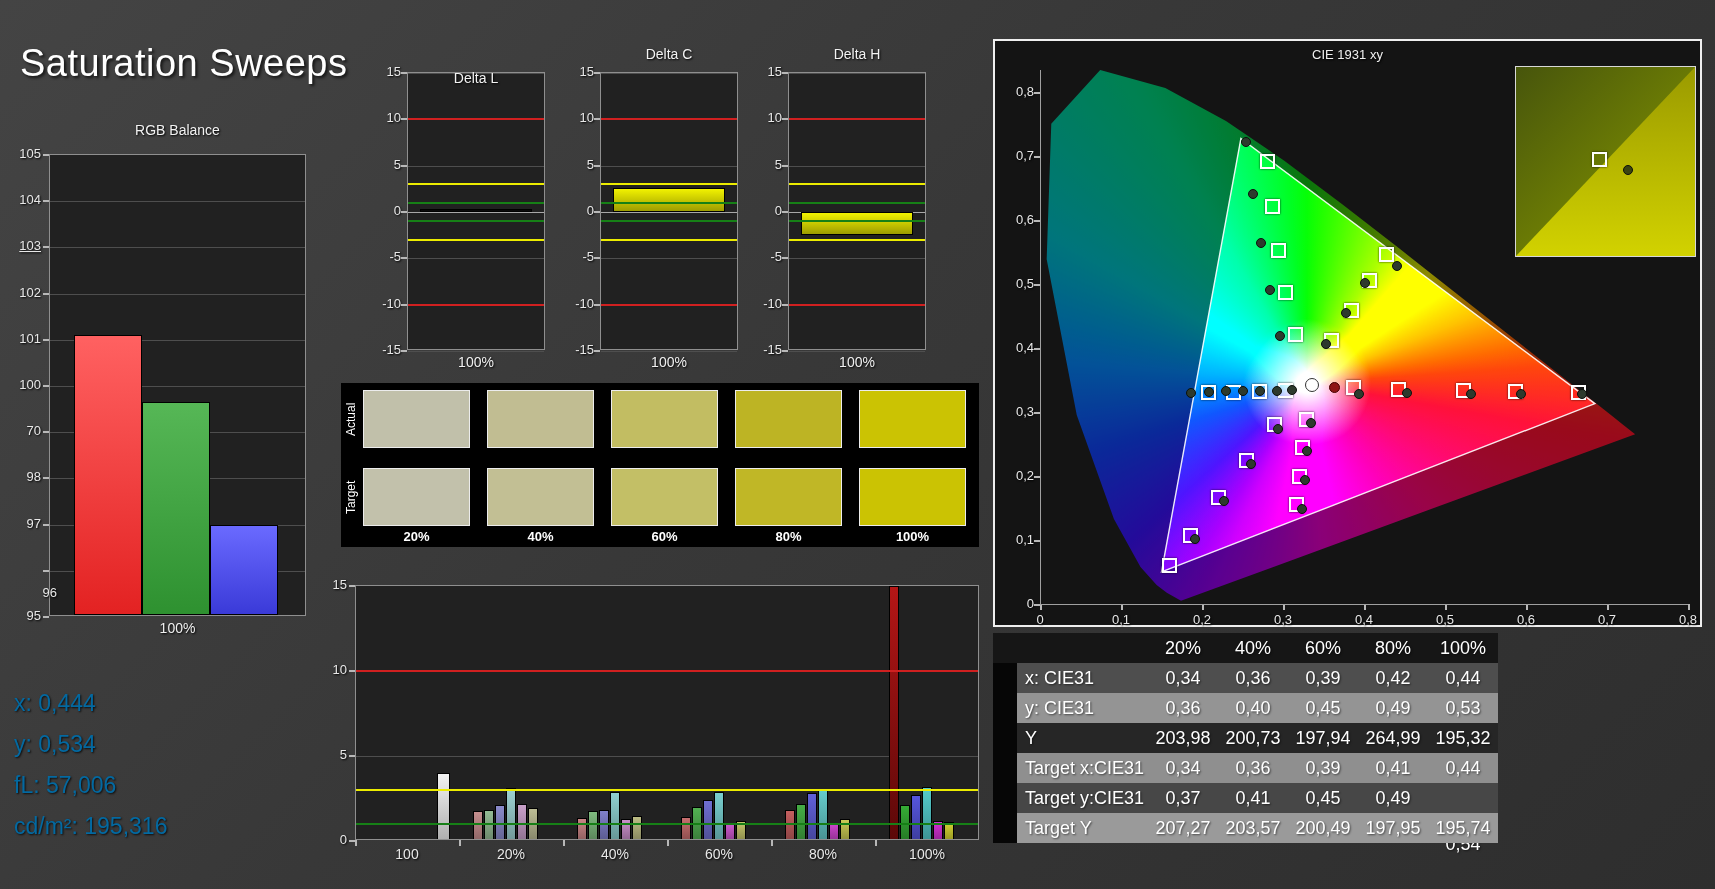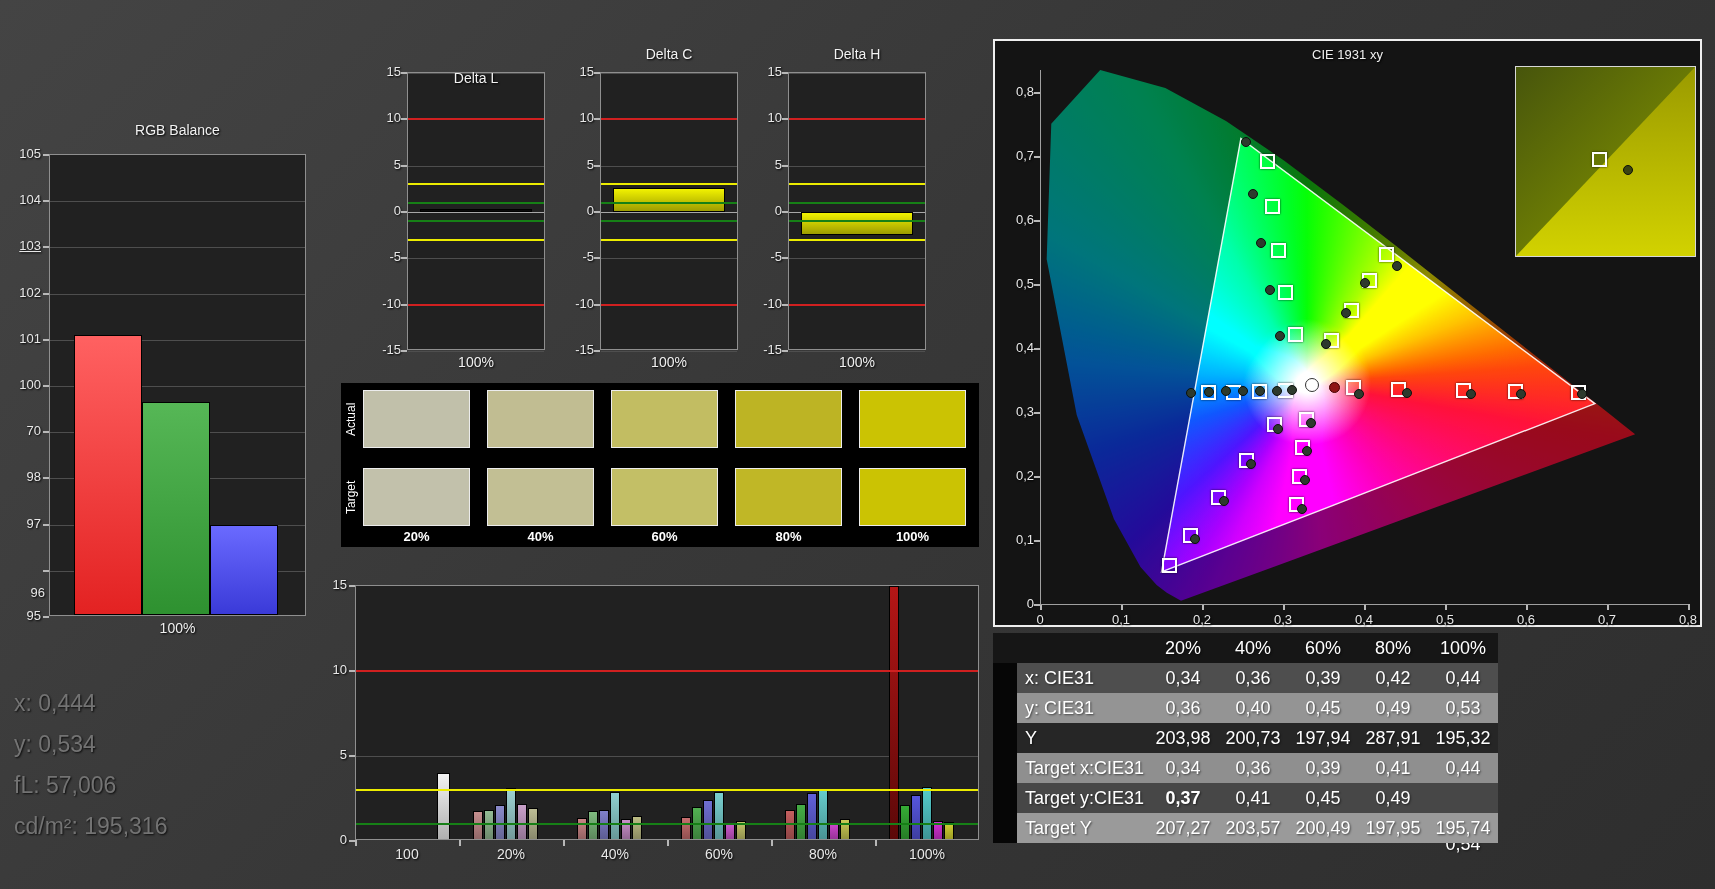--- a/index.html
+++ b/index.html
@@ -39,21 +39,21 @@
   .bar{position:absolute;box-sizing:border-box;border:1px solid #000;z-index:4;}
   .xlabel{
     position:absolute;color:#f0f0f0;font-size:14px;text-align:center;
     text-shadow:1px 1px 2px #000;
   }
   .reading-head{
     position:absolute;left:12px;top:645px;font-size:28px;color:#ffffff;
     text-shadow:2px 2px 3px rgba(0,0,0,.7);
   }
   .reading-line{
-    position:absolute;left:14px;font-size:23px;color:#737373;
+    position:absolute;left:14px;font-size:23px;color:#0369a1;
     text-shadow:1px 1px 2px rgba(0,0,0,.8);
   }
   .sw-panel{position:absolute;left:341px;top:383px;width:638px;height:164px;background:#000;}
   .sw-rowlab{
     position:absolute;color:#fff;font-size:12px;
     writing-mode:vertical-rl;transform:rotate(180deg);text-align:center;
   }
   .sw-cell{position:absolute;border:1px solid #ececec;box-sizing:border-box;}
   .sw-collab{position:absolute;color:#fff;font-size:13px;font-weight:bold;text-align:center;}
   .cie-panel{
@@ -98,20 +98,21 @@
   }
   .tbl-rowbg{position:absolute;height:30px;}
   .deltae-title{position:absolute;color:#f2f2f2;font-size:15px;text-align:center;text-shadow:1px 1px 2px #000;}
   svg{position:absolute;overflow:visible;}
 </style>
 </head>
 <body>
 
 <div class="stage">
 
+  <div class="page-title">Saturation Sweeps</div>
 
   <div class="chart-title" style="left:49px;top:122px;width:257px;">RGB Balance</div>
   <div class="plot" id="rgb-plot" style="left:49px;top:154px;width:257px;height:462px;">
       <div class="gline" style="top: 46.2px;"></div>
       <div class="gline" style="top: 92.4px;"></div>
       <div class="gline" style="top: 138.6px;"></div>
       <div class="gline" style="top: 184.8px;"></div>
       <div class="gline" style="top: 231px;"></div>
       <div class="gline" style="top: 277.2px;"></div>
       <div class="gline" style="top: 323.4px;"></div>
@@ -373,34 +374,34 @@
       <div class="tbl-cell" style="left: 1218px; top: 693px; width: 70px; text-align: center;">0,40</div>
       <div class="tbl-cell" style="left: 1288px; top: 693px; width: 70px; text-align: center;">0,45</div>
       <div class="tbl-cell" style="left: 1358px; top: 693px; width: 70px; text-align: center;">0,49</div>
       <div class="tbl-cell" style="left: 1428px; top: 693px; width: 70px; text-align: center;">0,53</div>
       <div class="tbl-rowbg" style="left: 993px; top: 723px; width: 24px; background: rgb(6, 6, 6);"></div>
       <div class="tbl-rowbg" style="left: 1017px; top: 723px; width: 481px; background: rgb(38, 38, 38);"></div>
       <div class="tbl-cell" style="left: 1025px; top: 723px; width: 123px;">Y</div>
       <div class="tbl-cell" style="left: 1148px; top: 723px; width: 70px; text-align: center;">203,98</div>
       <div class="tbl-cell" style="left: 1218px; top: 723px; width: 70px; text-align: center;">200,73</div>
       <div class="tbl-cell" style="left: 1288px; top: 723px; width: 70px; text-align: center;">197,94</div>
-      <div class="tbl-cell" style="left: 1358px; top: 723px; width: 70px; text-align: center;">287,91</div>
+      <div class="tbl-cell" style="left: 1358px; top: 723px; width: 70px; text-align: center;">264,99</div>
       <div class="tbl-cell" style="left: 1428px; top: 723px; width: 70px; text-align: center;">195,32</div>
       <div class="tbl-rowbg" style="left: 993px; top: 753px; width: 24px; background: rgb(6, 6, 6);"></div>
       <div class="tbl-rowbg" style="left: 1017px; top: 753px; width: 481px; background: rgb(143, 143, 143);"></div>
       <div class="tbl-cell" style="left: 1025px; top: 753px; width: 123px;">Target x:CIE31</div>
       <div class="tbl-cell" style="left: 1148px; top: 753px; width: 70px; text-align: center;">0,34</div>
       <div class="tbl-cell" style="left: 1218px; top: 753px; width: 70px; text-align: center;">0,36</div>
       <div class="tbl-cell" style="left: 1288px; top: 753px; width: 70px; text-align: center;">0,39</div>
       <div class="tbl-cell" style="left: 1358px; top: 753px; width: 70px; text-align: center;">0,41</div>
       <div class="tbl-cell" style="left: 1428px; top: 753px; width: 70px; text-align: center;">0,44</div>
       <div class="tbl-rowbg" style="left: 993px; top: 783px; width: 24px; background: rgb(6, 6, 6);"></div>
       <div class="tbl-rowbg" style="left: 1017px; top: 783px; width: 481px; background: rgb(71, 71, 71);"></div>
       <div class="tbl-cell" style="left: 1025px; top: 783px; width: 123px;">Target y:CIE31</div>
-      <div class="tbl-cell" style="left: 1148px; top: 783px; width: 70px; text-align: center; font-weight: bold;">0,37</div>
+      <div class="tbl-cell" style="left: 1148px; top: 783px; width: 70px; text-align: center;">0,37</div>
       <div class="tbl-cell" style="left: 1218px; top: 783px; width: 70px; text-align: center;">0,41</div>
       <div class="tbl-cell" style="left: 1288px; top: 783px; width: 70px; text-align: center;">0,45</div>
       <div class="tbl-cell" style="left: 1358px; top: 783px; width: 70px; text-align: center;">0,49</div>
       <div class="tbl-cell" style="left: 1428px; top: 829px; width: 70px; text-align: center;">0,54</div>
       <div class="tbl-rowbg" style="left: 993px; top: 813px; width: 24px; background: rgb(6, 6, 6);"></div>
       <div class="tbl-rowbg" style="left: 1017px; top: 813px; width: 481px; background: rgb(154, 154, 154);"></div>
       <div class="tbl-cell" style="left: 1025px; top: 813px; width: 123px;">Target Y</div>
       <div class="tbl-cell" style="left: 1148px; top: 813px; width: 70px; text-align: center;">207,27</div>
       <div class="tbl-cell" style="left: 1218px; top: 813px; width: 70px; text-align: center;">203,57</div>
       <div class="tbl-cell" style="left: 1288px; top: 813px; width: 70px; text-align: center;">200,49</div>
@@ -419,21 +420,21 @@
     <div class="tick right" style="left: 1px; top: 330.8px; width: 40px;">101</div>
     <div class="tickmark" style="left: 43px; top: 338.8px; width: 6px; height: 2px;"></div>
     <div class="tick right" style="left: 1px; top: 377px; width: 40px;">100</div>
     <div class="tickmark" style="left: 43px; top: 385px; width: 6px; height: 2px;"></div>
     <div class="tick right" style="left: 1px; top: 423.2px; width: 40px;">70</div>
     <div class="tickmark" style="left: 43px; top: 431.2px; width: 6px; height: 2px;"></div>
     <div class="tick right" style="left: 1px; top: 469.4px; width: 40px;">98</div>
     <div class="tickmark" style="left: 43px; top: 477.4px; width: 6px; height: 2px;"></div>
     <div class="tick right" style="left: 1px; top: 515.6px; width: 40px;">97</div>
     <div class="tickmark" style="left: 43px; top: 523.6px; width: 6px; height: 2px;"></div>
-    <div class="tick right" style="left: 5px; top: 561.8px; width: 40px; margin-top: 23px;">96</div>
+    <div class="tick right" style="left: 17px; top: 561.8px; width: 40px; margin-top: 23px;">96</div>
     <div class="tickmark" style="left: 43px; top: 569.8px; width: 6px; height: 2px;"></div>
     <div class="tick right" style="left: 1px; top: 608px; width: 40px;">95</div>
     <div class="tickmark" style="left: 43px; top: 616px; width: 6px; height: 2px;"></div>
     <div class="chart-title" style="left: 407px; top: 46px; width: 138px; margin-top: 24px;">Delta L</div>
     <div class="tick right" style="left: 361px; top: 64px; width: 40px;">15</div>
     <div class="tickmark" style="left: 401px; top: 72px; width: 6px; height: 2px;"></div>
     <div class="tick right" style="left: 361px; top: 110.333px; width: 40px;">10</div>
     <div class="tickmark" style="left: 401px; top: 118.333px; width: 6px; height: 2px;"></div>
     <div class="tick right" style="left: 361px; top: 156.667px; width: 40px;">5</div>
     <div class="tickmark" style="left: 401px; top: 164.667px; width: 6px; height: 2px;"></div>

